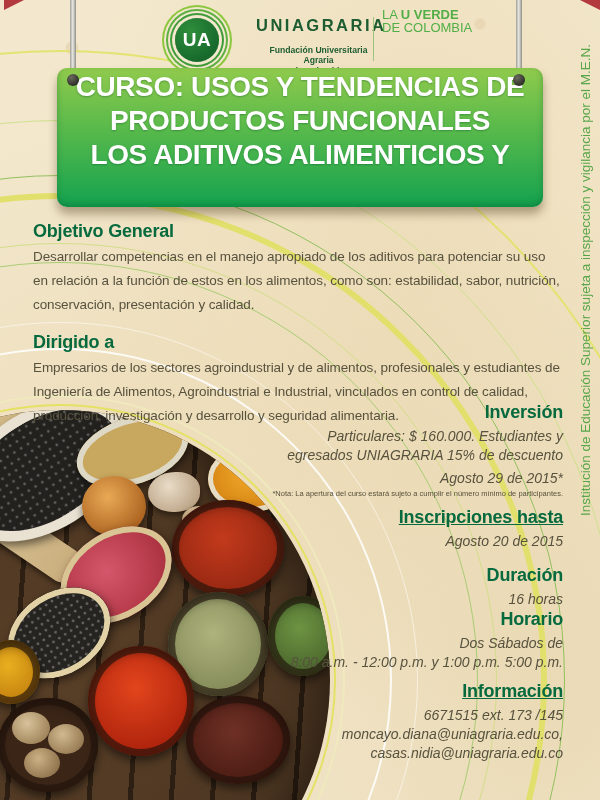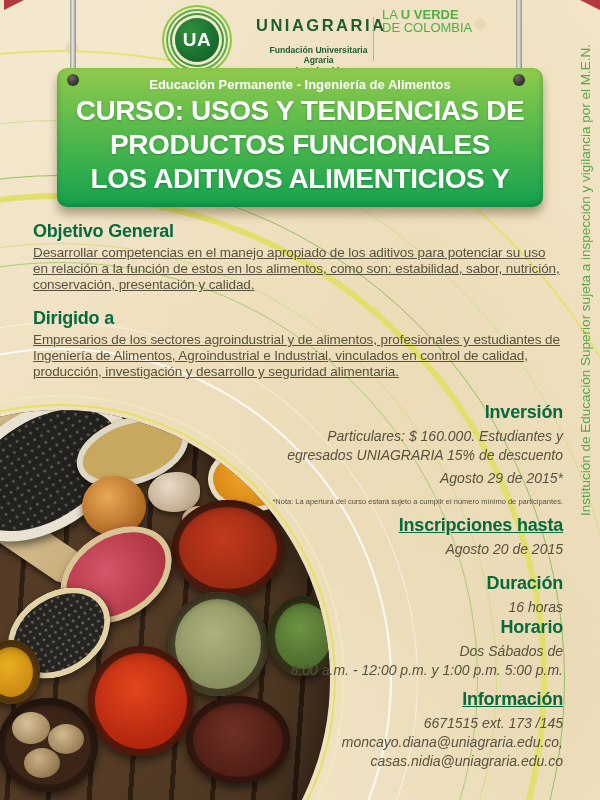--- a/index.html
+++ b/index.html
@@ -51,28 +51,28 @@
     border-radius:10px; text-align:center; color:#fff;
     background:linear-gradient(180deg,#90ca4d 0%, #5dbb4b 40%, #14a24f 100%);
     box-shadow:0 7px 10px rgba(90,70,40,.45), inset 0 -3px 6px rgba(0,90,45,.35);}
   #banner-tagline{font-size:13px; font-weight:bold; padding-top:9px;}
   #banner-title{font-size:28px; font-weight:bold; line-height:34px; letter-spacing:-.4px;
     margin-top:2px; text-shadow:0 1px 2px rgba(0,70,35,.35);}
 
   
   #left-col{position:absolute; left:33px; top:221px; width:535px; z-index:5;}
   .h-green{color:#066a3e; font-size:18px; font-weight:bold; letter-spacing:-.2px;}
-  .body-text{color:#57523e; font-size:13.5px; line-height:16px; letter-spacing:-.1px; margin-top:3px; width:527px;text-decoration:underline;}
+  .body-text{color:#57523e; font-size:13.5px; line-height:24px; letter-spacing:-.1px; margin-top:3px; width:527px;}
   #dirigido-block{margin-top:15px;}
 
   
   #right-col{position:absolute; right:37px; top:402px; width:340px; text-align:right; z-index:5;}
   #right-col .h-green{display:block;}
   .r-val{color:#57523e; font-size:14px; line-height:19px; margin-top:4px;font-style:italic;}
-  .r-note{color:#57523e; font-size:7.5px; line-height:9px; margin-top:9px;}
+  .r-note{color:#57523e; font-size:7.5px; line-height:9px; margin-top:1px;}
   .gap-s{margin-top:9px;text-decoration:underline;} .gap-m{margin-top:14px;} .gap-l{margin-top:17px;}
 
   
   #side-note{position:absolute; right:7px; top:38px; height:478px; z-index:5;
     writing-mode:vertical-rl; transform:rotate(180deg);
     color:#57a649; font-size:13.5px; white-space:nowrap;}
 
   
   #photo{position:absolute; left:-210px; top:410px; width:540px; height:540px; border-radius:50%;
     overflow:hidden; z-index:4;
@@ -125,21 +125,20 @@
     <div id="header-divider"></div>
     <div id="slogan">
       <div class="l1"><span>LA </span><b>U VERDE</b></div>
       <div class="l2">DE COLOMBIA</div>
     </div>
   </div>
 
   <div id="string-left" class="string"></div>
   <div id="string-right" class="string"></div>
   <div id="banner">
-    <div id="banner-tagline">Educación Permanente - Ingeniería de Alimentos</div>
     <div id="banner-title">
       <div>CURSO: USOS Y TENDENCIAS DE</div>
       <div>PRODUCTOS FUNCIONALES</div>
       <div>LOS ADITIVOS ALIMENTICIOS Y</div>
     </div>
   </div>
   <div id="rivet-left" class="rivet"></div>
   <div id="rivet-right" class="rivet"></div>
 
   <div id="left-col">

